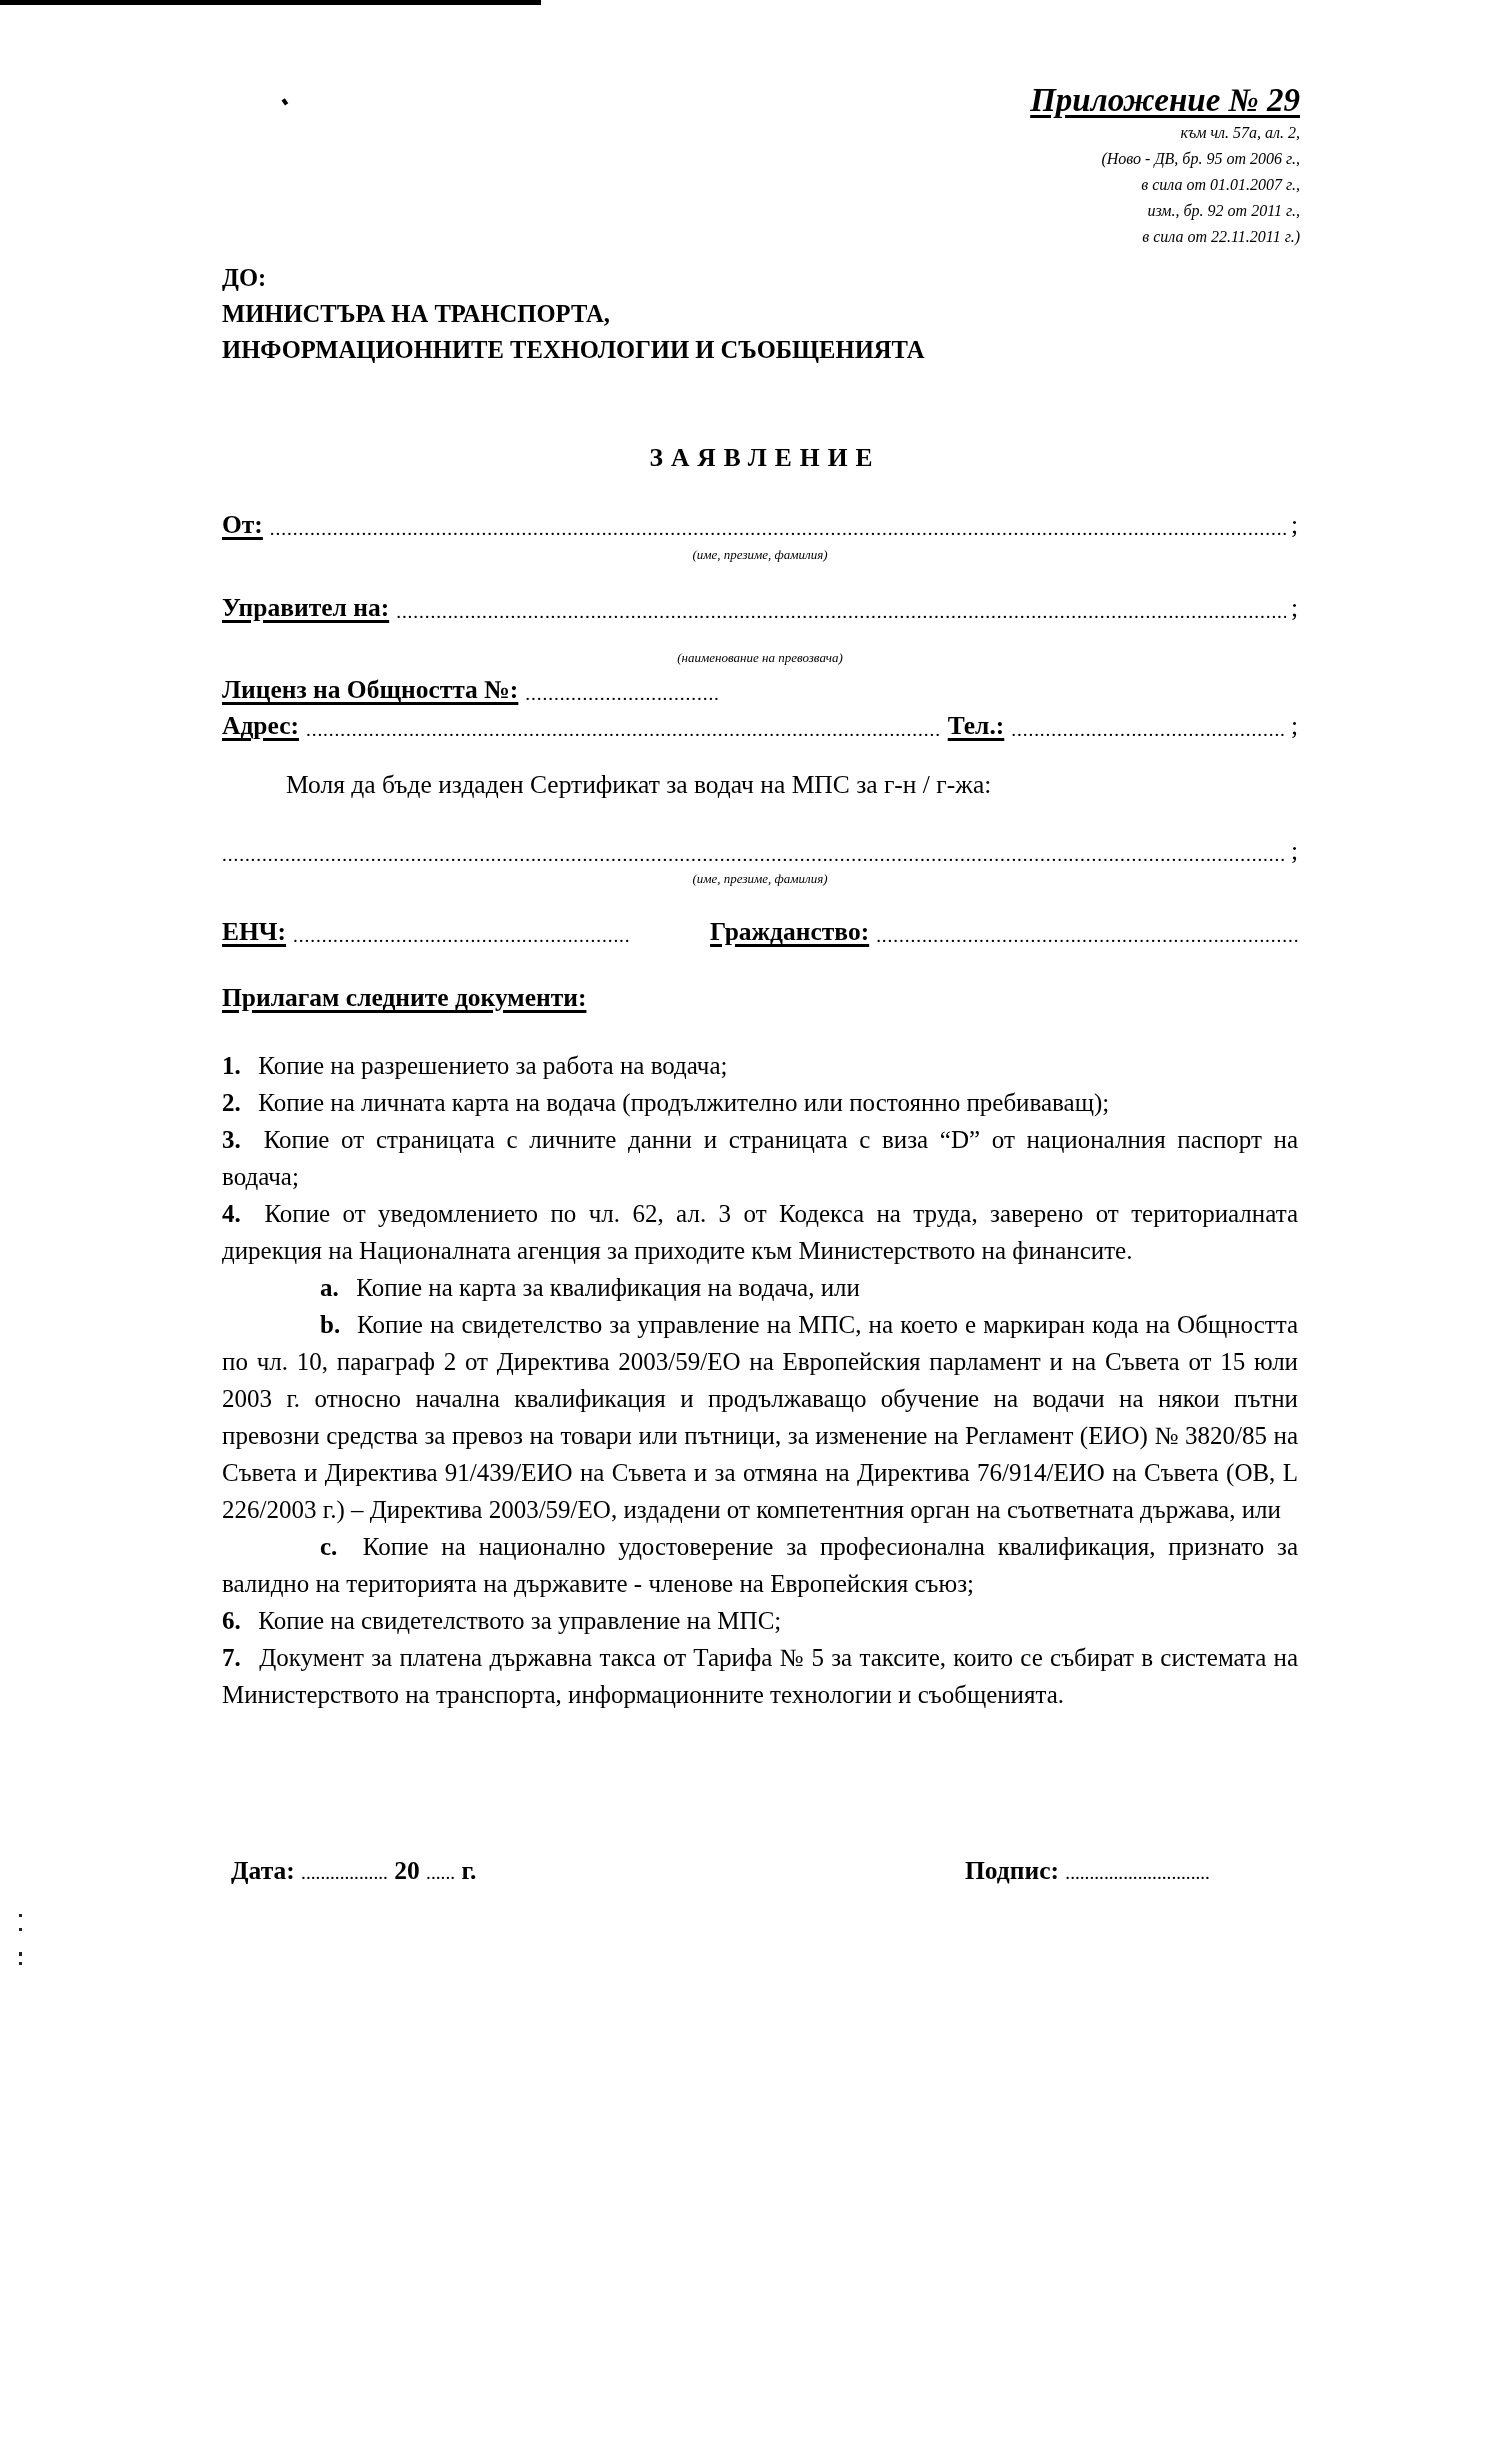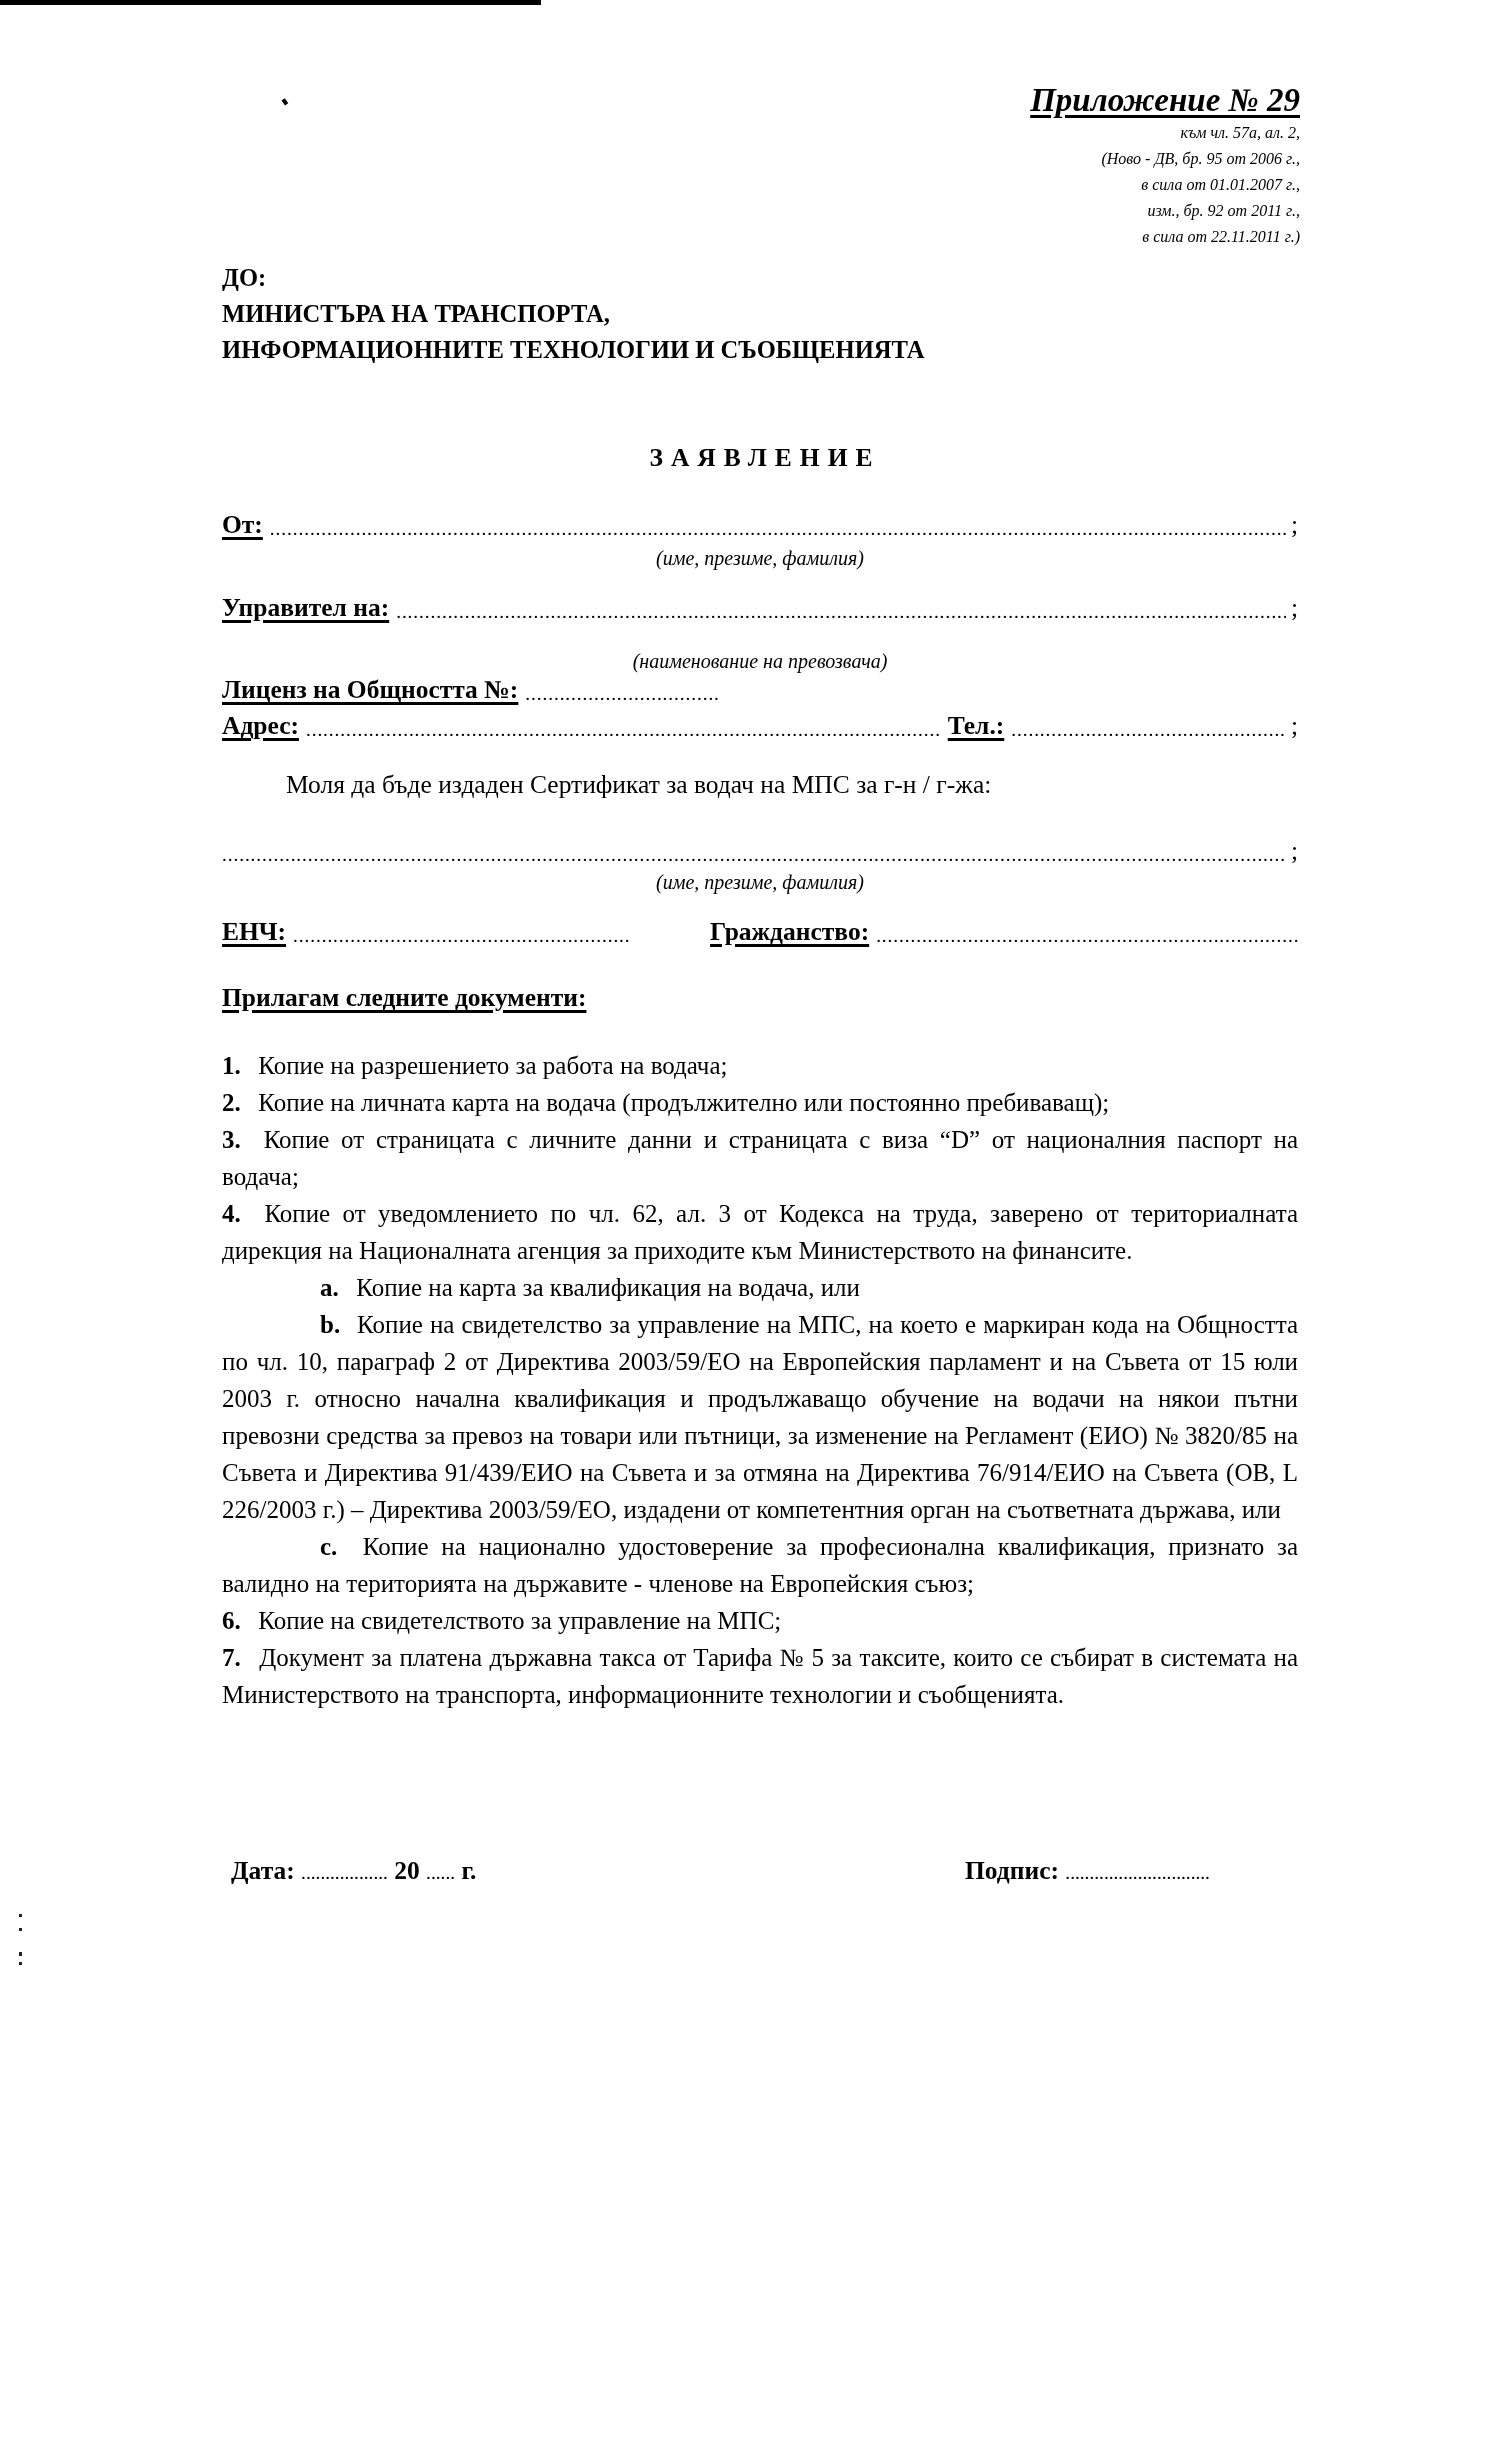--- a/index.html
+++ b/index.html
@@ -19,21 +19,21 @@
   .addressee { left: 222px; top: 260px; font-weight: bold; font-size: 24.6px; line-height: 36px; }
 
   .doc-title { left: 0; width: 1530px; text-align: center; top: 443px; font-weight: bold; font-size: 25.5px; letter-spacing: 8px; }
 
   
   .row { left: 222px; width: 1076px; font-size: 25.5px; height: 32px; display: flex; align-items: flex-end; white-space: nowrap; }
   .lbl { font-weight: bold; text-decoration: underline; text-decoration-thickness: 2.6px; text-underline-offset: 3.5px; margin-right: 7px; }
   .dots { flex: 1; overflow: hidden; letter-spacing: 0.9px; font-size: 19.3px; }
   .dots::before { content: "................................................................................................................................................................................................................................................................................................................"; }
   .semi { margin-left: 5.3px; font-size: 25.5px; }
-  .hint { left: 222px; width: 1076px; text-align: center; font-style: italic; font-size: 20px; }
+  .hint { left: 222px; width: 1076px; text-align: center; font-style: italic; font-size: 13px; }
   .fixed-dots { overflow: hidden; white-space: nowrap; font-size: 19.3px; letter-spacing: 0.9px; display: inline-block; }
   .fixed-dots::before { content: "................................................................................................................................................................"; }
 
   .request { left: 286px; font-size: 25.5px; }
 
   
   .docs { left: 222px; width: 1076px; top: 1047px; font-size: 25px; line-height: 37px; text-align: justify; }
   .docs p { margin: 0; }
   .docs .num { font-weight: bold; display: inline-block; width: 30px; }
   .docs .sub-item { text-indent: 98px; }

